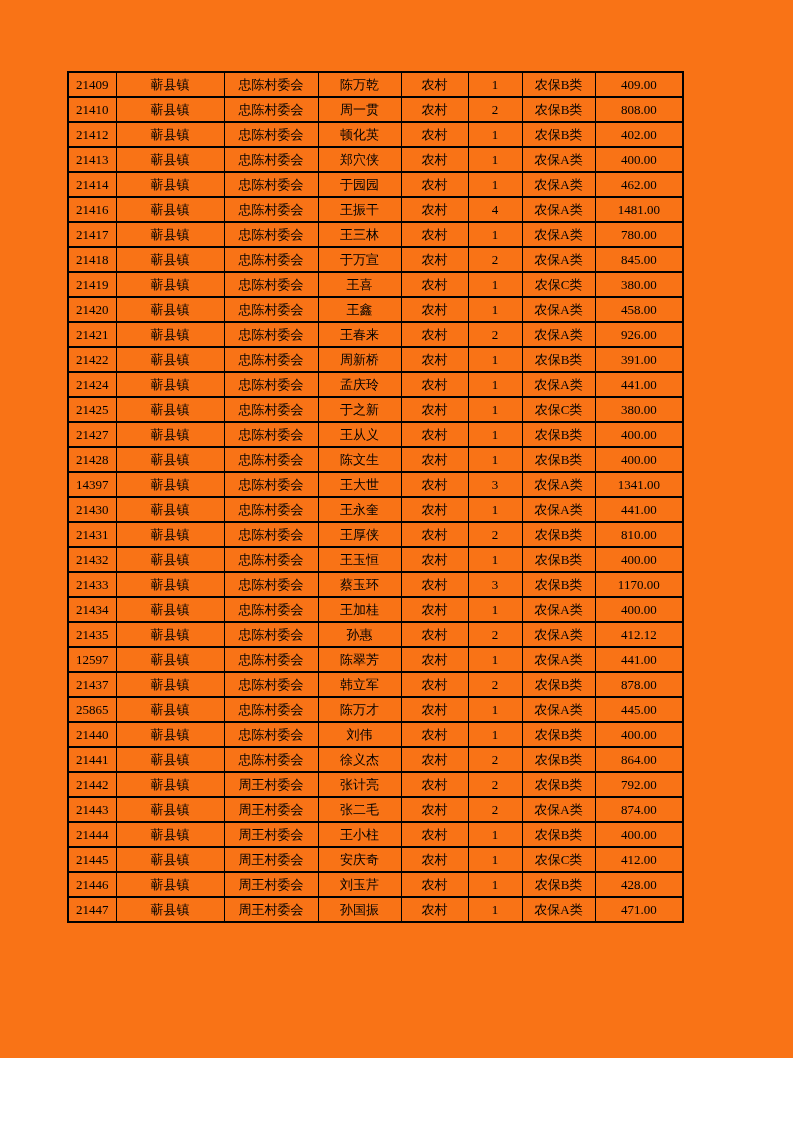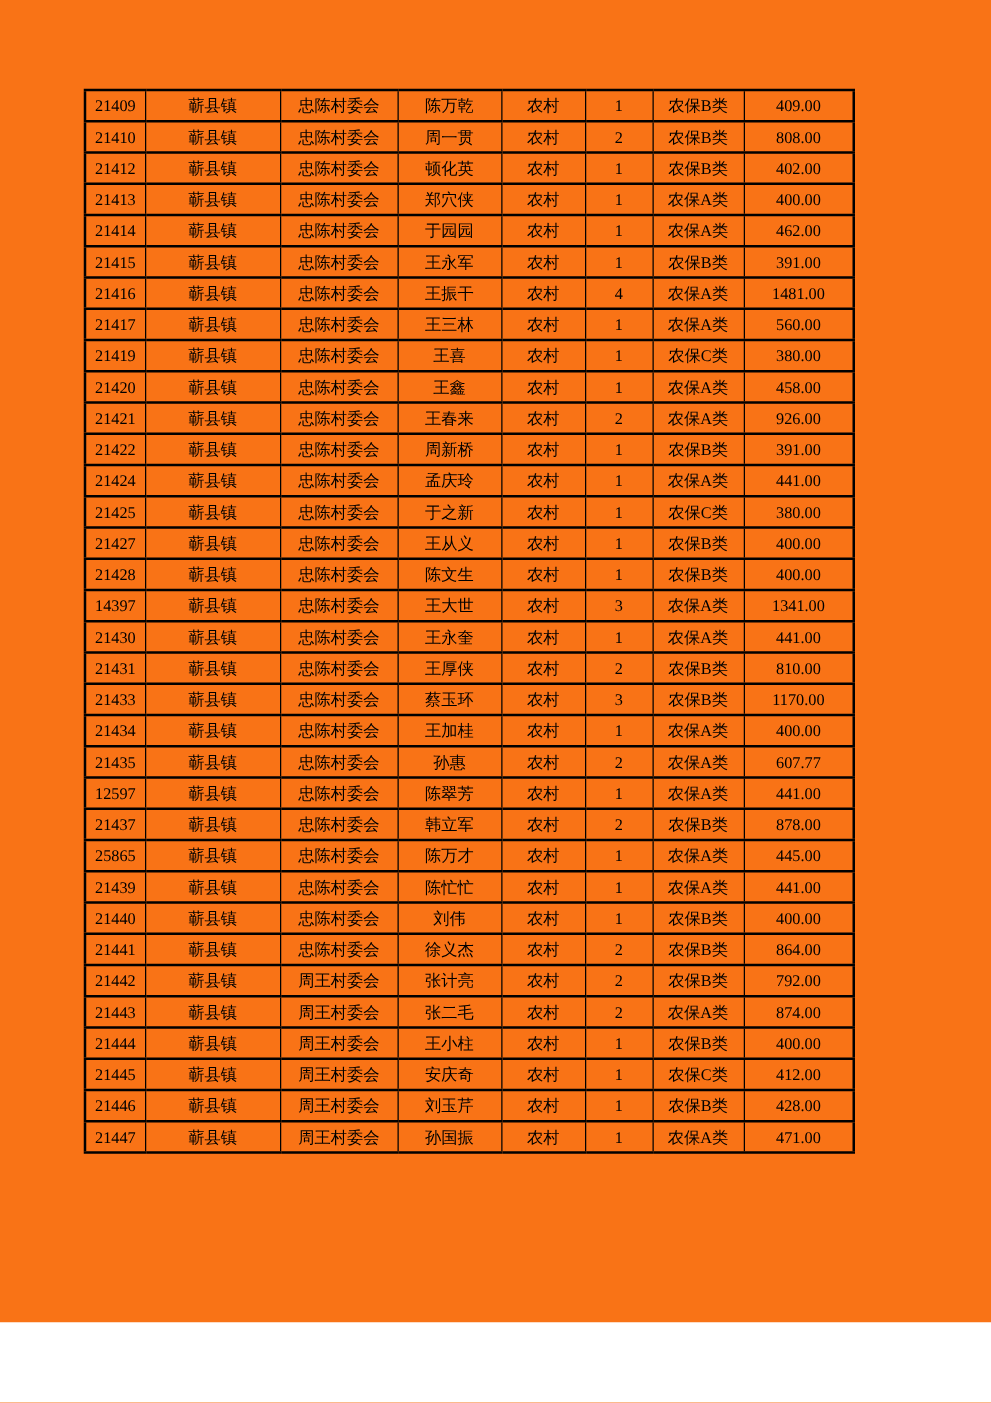--- a/index.html
+++ b/index.html
@@ -107,48 +107,48 @@
     <td>21414</td>
     <td>蕲县镇</td>
     <td>忠陈村委会</td>
     <td>于园园</td>
     <td>农村</td>
     <td>1</td>
     <td>农保A类</td>
     <td>462.00</td>
   </tr>
         <tr>
-    <td>21415</td>
-    <td>蕲县镇</td>
-    <td>忠陈村委会</td>
-    <td>王永军</td>
-    <td>农村</td>
-    <td>1</td>
-    <td>农保B类</td>
-    <td>391.00</td>
-  </tr>
-        <tr>
     <td>21416</td>
     <td>蕲县镇</td>
     <td>忠陈村委会</td>
     <td>王振干</td>
     <td>农村</td>
     <td>4</td>
     <td>农保A类</td>
     <td>1481.00</td>
   </tr>
         <tr>
     <td>21417</td>
     <td>蕲县镇</td>
     <td>忠陈村委会</td>
     <td>王三林</td>
     <td>农村</td>
     <td>1</td>
     <td>农保A类</td>
-    <td>560.00</td>
+    <td>780.00</td>
+  </tr>
+        <tr>
+    <td>21418</td>
+    <td>蕲县镇</td>
+    <td>忠陈村委会</td>
+    <td>于万宣</td>
+    <td>农村</td>
+    <td>2</td>
+    <td>农保A类</td>
+    <td>845.00</td>
   </tr>
         <tr>
     <td>21419</td>
     <td>蕲县镇</td>
     <td>忠陈村委会</td>
     <td>王喜</td>
     <td>农村</td>
     <td>1</td>
     <td>农保C类</td>
     <td>380.00</td>
@@ -247,20 +247,30 @@
     <td>21431</td>
     <td>蕲县镇</td>
     <td>忠陈村委会</td>
     <td>王厚侠</td>
     <td>农村</td>
     <td>2</td>
     <td>农保B类</td>
     <td>810.00</td>
   </tr>
         <tr>
+    <td>21432</td>
+    <td>蕲县镇</td>
+    <td>忠陈村委会</td>
+    <td>王玉恒</td>
+    <td>农村</td>
+    <td>1</td>
+    <td>农保B类</td>
+    <td>400.00</td>
+  </tr>
+        <tr>
     <td>21433</td>
     <td>蕲县镇</td>
     <td>忠陈村委会</td>
     <td>蔡玉环</td>
     <td>农村</td>
     <td>3</td>
     <td>农保B类</td>
     <td>1170.00</td>
   </tr>
         <tr>
@@ -274,21 +284,21 @@
     <td>400.00</td>
   </tr>
         <tr>
     <td>21435</td>
     <td>蕲县镇</td>
     <td>忠陈村委会</td>
     <td>孙惠</td>
     <td>农村</td>
     <td>2</td>
     <td>农保A类</td>
-    <td>607.77</td>
+    <td>412.12</td>
   </tr>
         <tr>
     <td>12597</td>
     <td>蕲县镇</td>
     <td>忠陈村委会</td>
     <td>陈翠芳</td>
     <td>农村</td>
     <td>1</td>
     <td>农保A类</td>
     <td>441.00</td>
@@ -305,30 +315,20 @@
   </tr>
         <tr>
     <td>25865</td>
     <td>蕲县镇</td>
     <td>忠陈村委会</td>
     <td>陈万才</td>
     <td>农村</td>
     <td>1</td>
     <td>农保A类</td>
     <td>445.00</td>
-  </tr>
-        <tr>
-    <td>21439</td>
-    <td>蕲县镇</td>
-    <td>忠陈村委会</td>
-    <td>陈忙忙</td>
-    <td>农村</td>
-    <td>1</td>
-    <td>农保A类</td>
-    <td>441.00</td>
   </tr>
         <tr>
     <td>21440</td>
     <td>蕲县镇</td>
     <td>忠陈村委会</td>
     <td>刘伟</td>
     <td>农村</td>
     <td>1</td>
     <td>农保B类</td>
     <td>400.00</td>

